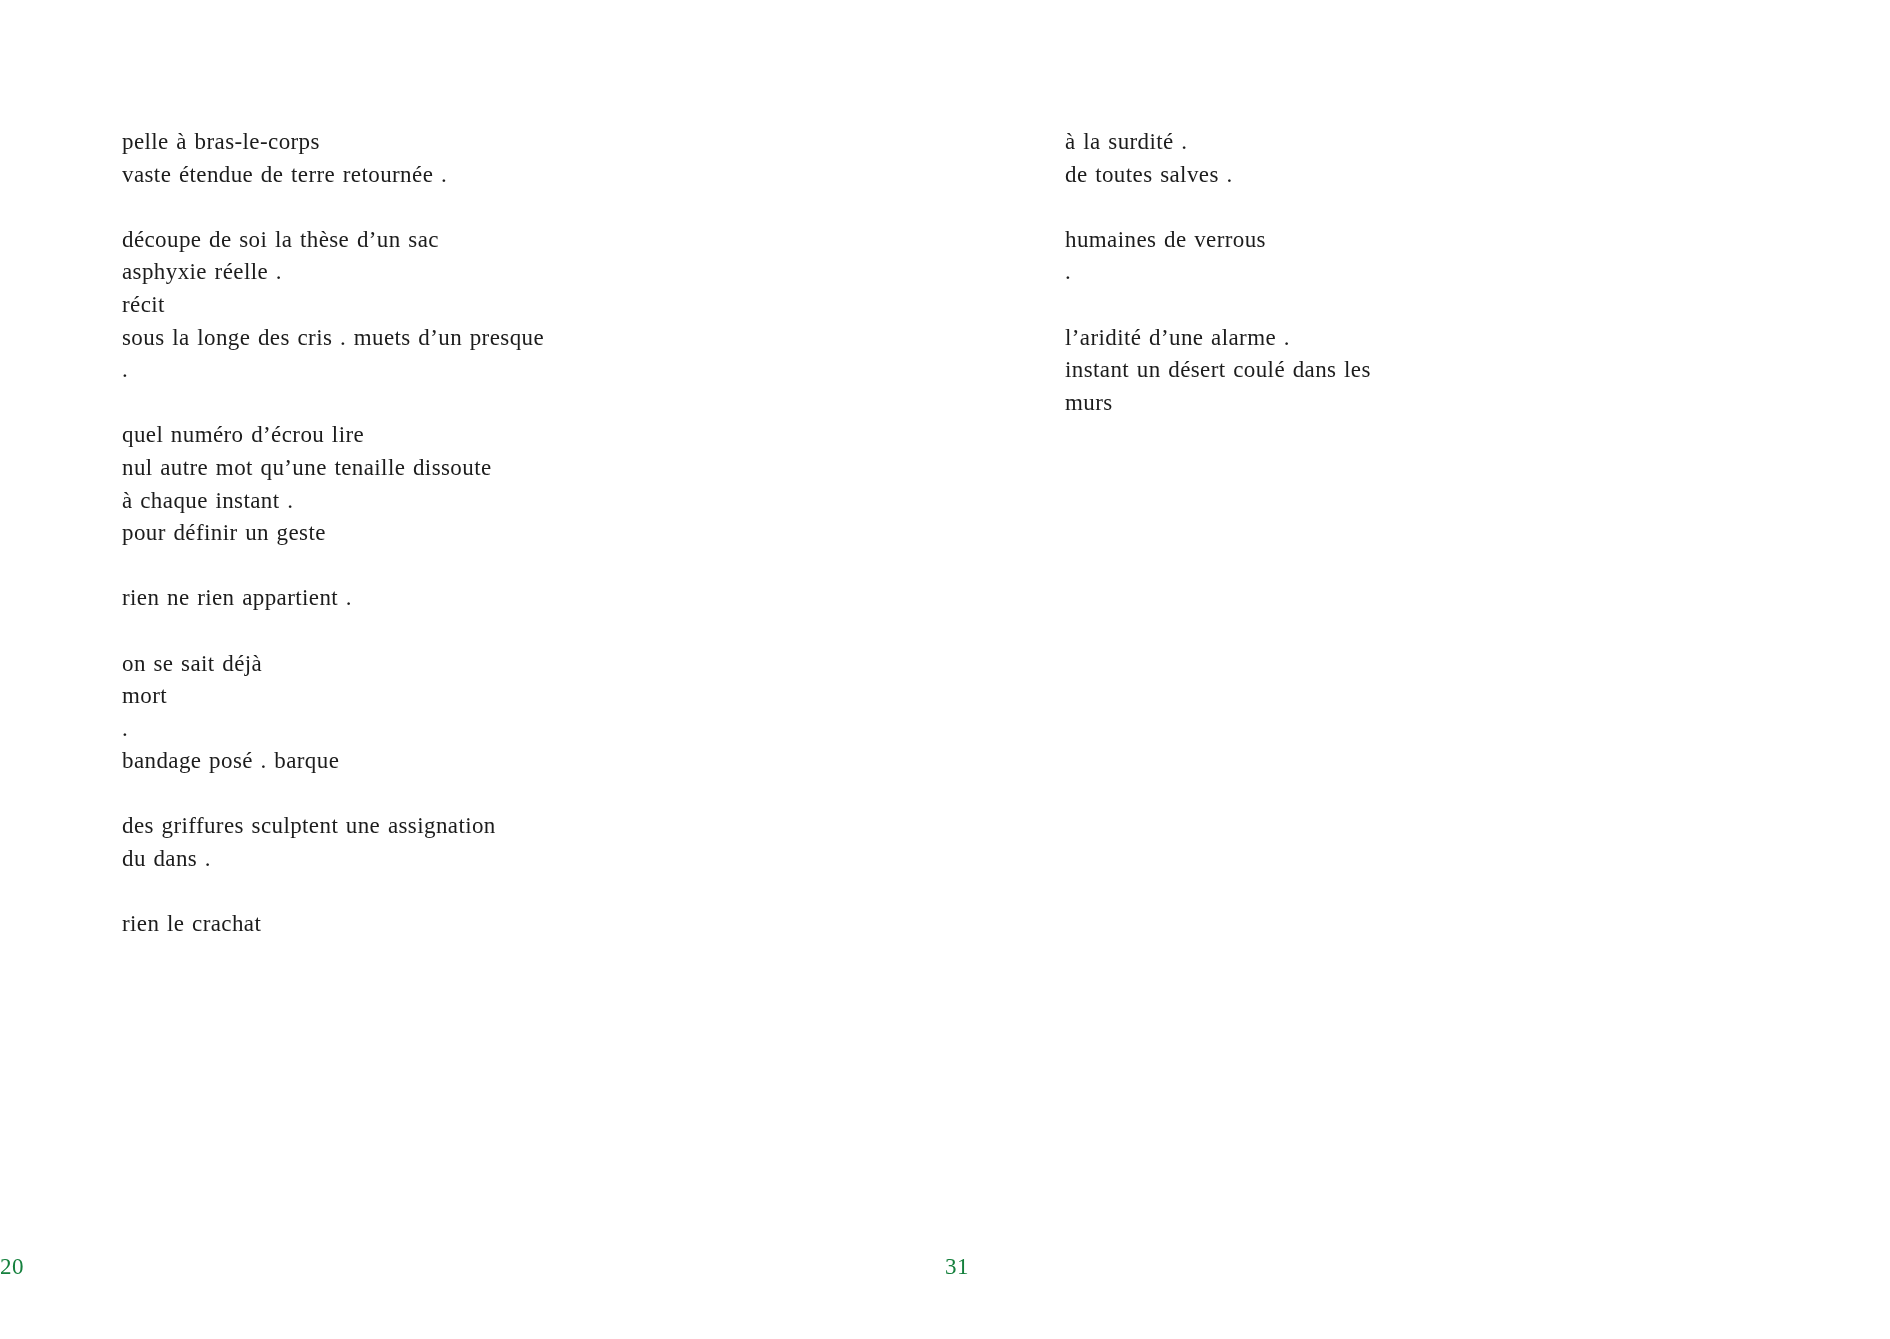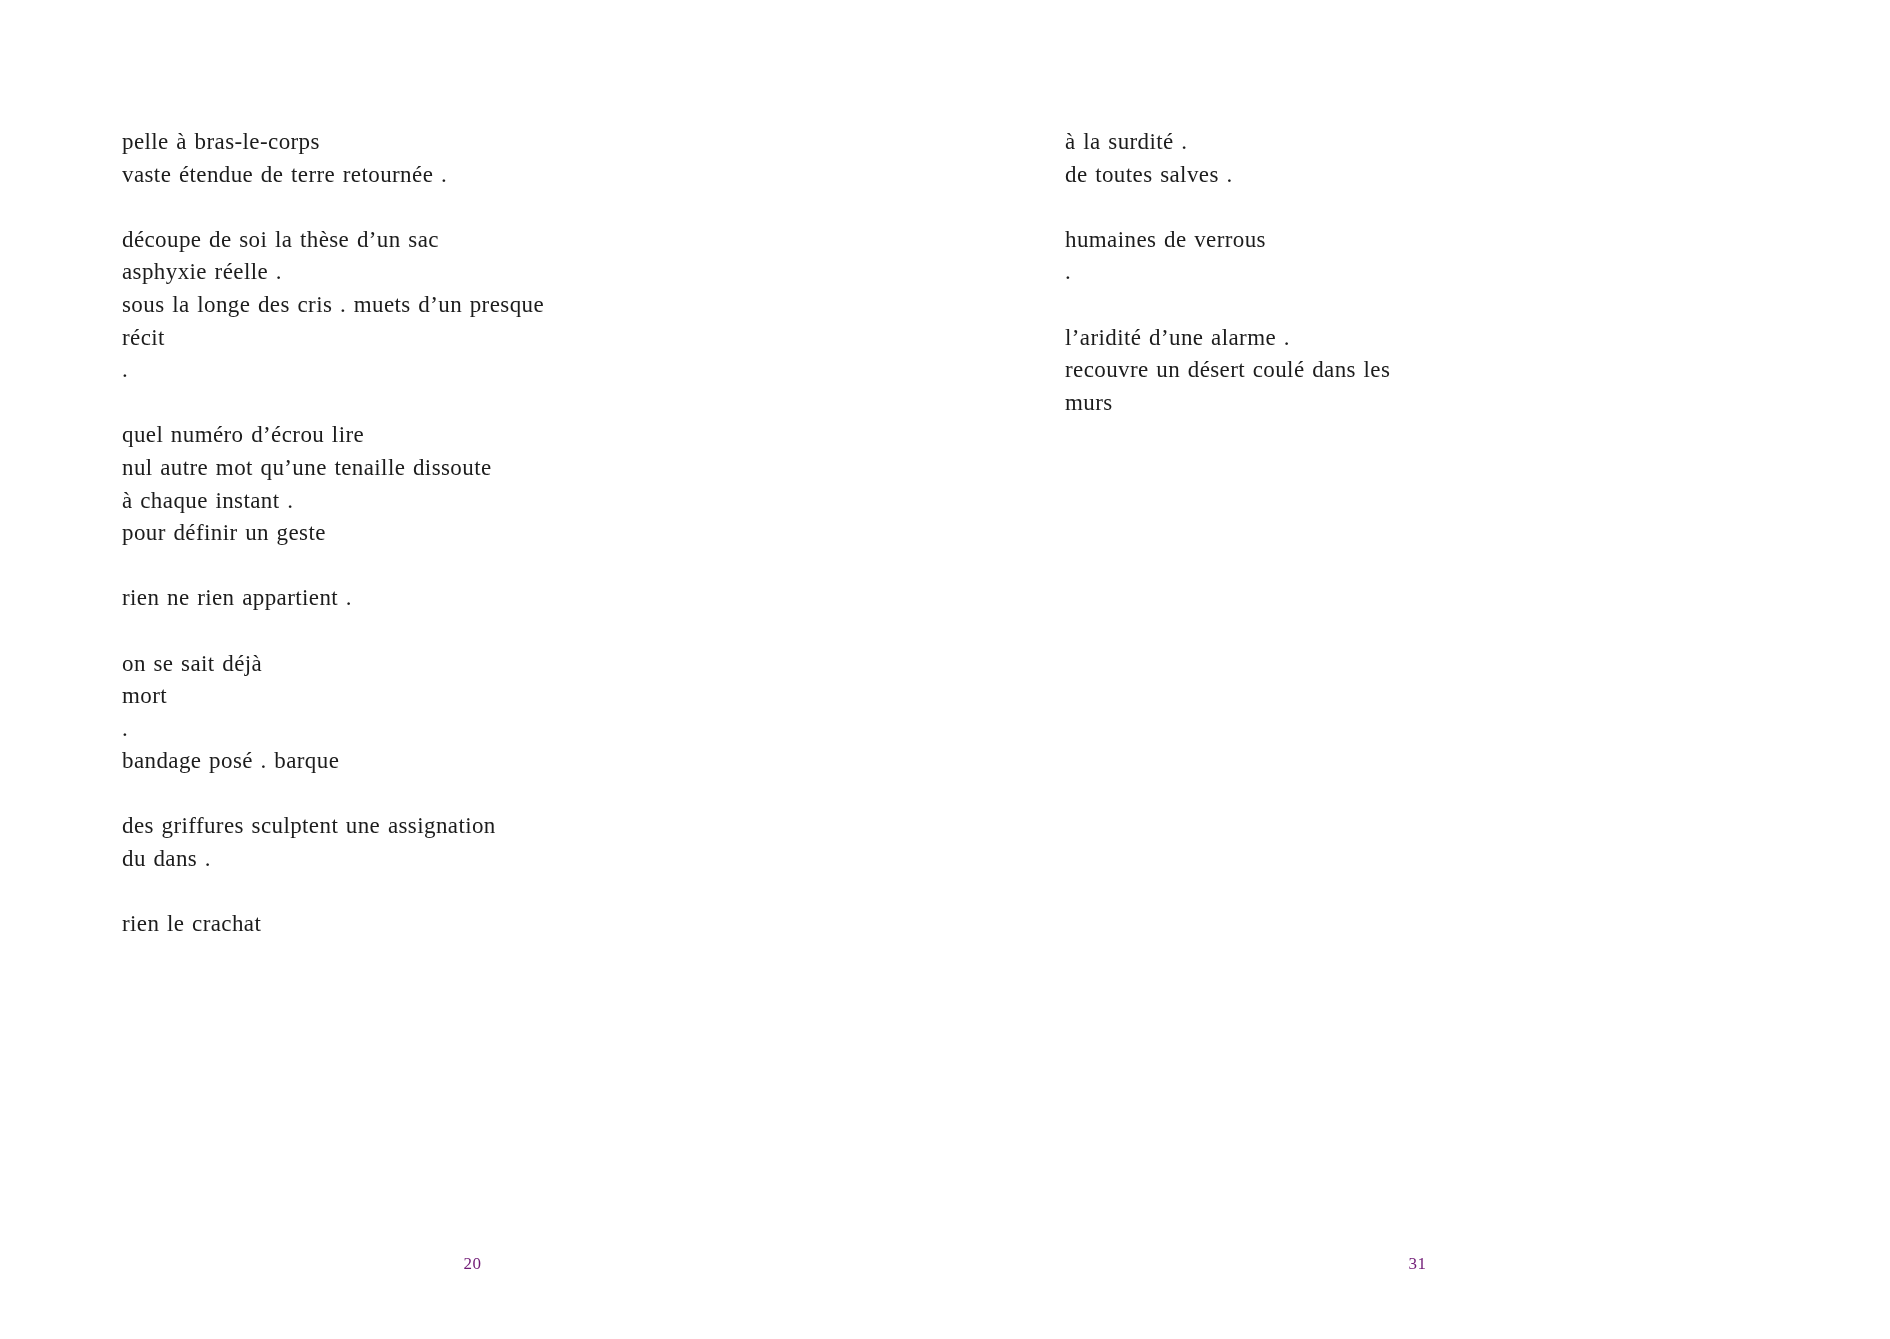--- a/index.html
+++ b/index.html
@@ -42,42 +42,41 @@
   }
   .poem-line {
     white-space: pre;
     min-height: 32.6px;
   }
   .page-number {
     position: absolute;
     top: 1254px;
     left: 0;
     width: 100%;
-    text-align: center;
-    font-size: 17px;
+    font-size: 23px;
     letter-spacing: 0.5px;
-    color: #701a75;
+    color: #15803d;
   }
 </style>
 </head>
 <body>
 
 <div class="spread">
 
   <div class="page page-left">
     <div class="poem">
         <div class="stanza">
           <div class="poem-line">pelle à bras-le-corps</div>
           <div class="poem-line">vaste étendue de terre retournée .</div>
         </div>
         <div class="stanza">
           <div class="poem-line">découpe de soi la thèse d’un sac</div>
           <div class="poem-line">asphyxie réelle .</div>
+          <div class="poem-line">récit</div>
           <div class="poem-line">sous la longe des cris . muets d’un presque</div>
-          <div class="poem-line">récit</div>
           <div class="poem-line">.</div>
         </div>
         <div class="stanza">
           <div class="poem-line">quel numéro d’écrou lire</div>
           <div class="poem-line">nul autre mot qu’une tenaille dissoute</div>
           <div class="poem-line">à chaque instant .</div>
           <div class="poem-line">pour définir un geste</div>
         </div>
         <div class="stanza">
           <div class="poem-line">rien ne rien appartient .</div>
@@ -104,20 +103,20 @@
         <div class="stanza">
           <div class="poem-line">à la surdité .</div>
           <div class="poem-line">de toutes salves .</div>
         </div>
         <div class="stanza">
           <div class="poem-line">humaines de verrous</div>
           <div class="poem-line">.</div>
         </div>
         <div class="stanza">
           <div class="poem-line">l’aridité d’une alarme .</div>
-          <div class="poem-line">recouvre un désert coulé dans les</div>
+          <div class="poem-line">instant un désert coulé dans les</div>
           <div class="poem-line">murs</div>
         </div>
       </div>
     <div class="page-number">31</div>
   </div>
 
 </div>
 
 </body></html>

